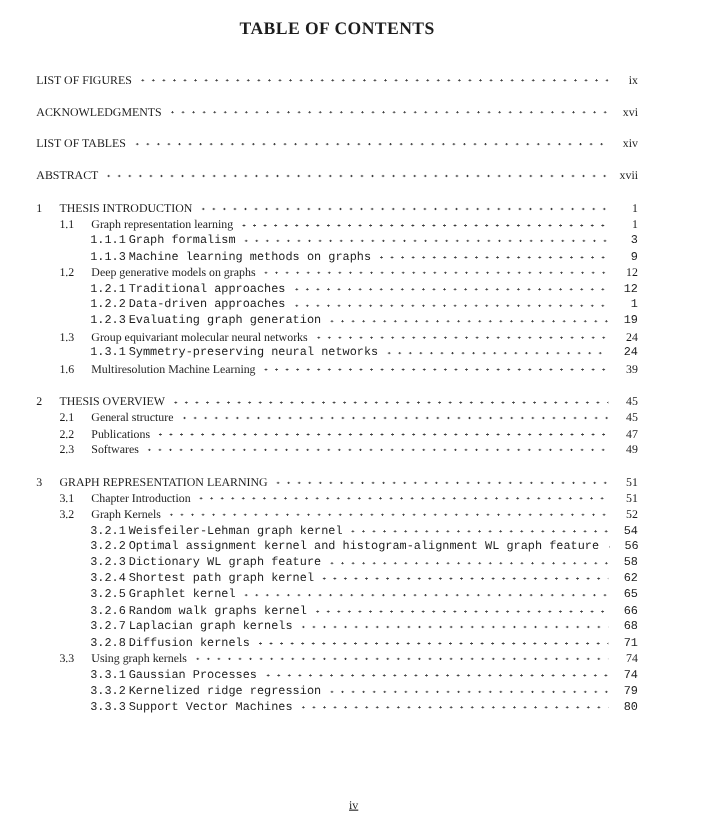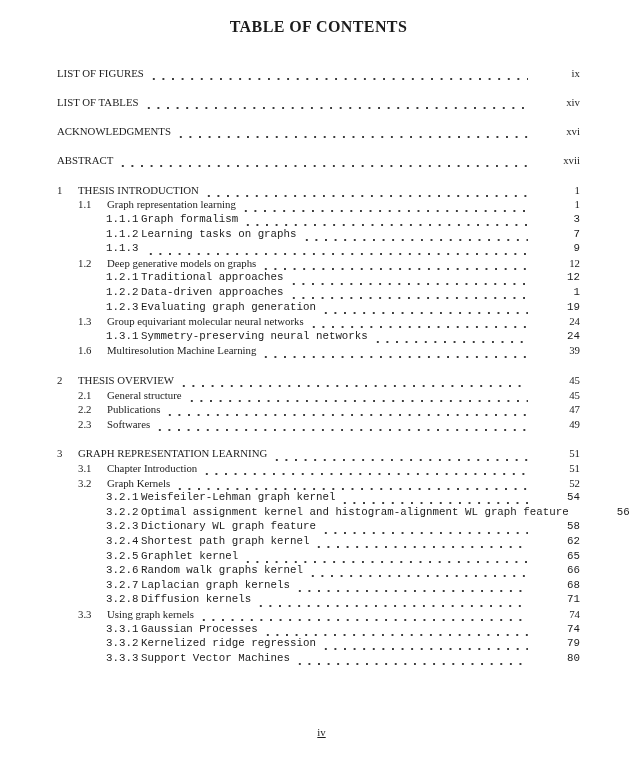--- a/index.html
+++ b/index.html
@@ -5,32 +5,32 @@
   * { margin: 0; padding: 0; box-sizing: border-box; }
   html, body { background: #ffffff; }
   body {
     width: 643px;
     height: 764px;
     overflow: hidden;
     position: relative;
     font-family: "Liberation Serif", "DejaVu Serif", serif;
     color: #1c1c1c;
   }
-  .page { padding: 10px 63px 0 57px; }
+  .page { padding: 10px 63px 0 33px; }
   .title {
     font-size: 16px;
     font-weight: bold;
     text-align: center;
     letter-spacing: 0.4px;
     margin: 8px 0 30px 0;
   }
   .toc-list { width: 100%; }
   .row {
     display: flex;
-    align-items: flex-end;
+    align-items: center;
     font-size: 10.8px;
     line-height: 14.6px;
   }
   .row.l0 { margin-top: 14.5px; }
   .row.l0.first { margin-top: 0; }
   .row.l1 { margin-top: 15px; }
   .row.l2 { padding-left: 21px; }
   .row.l3 { padding-left: 49px; font-family: Liberation Mono, monospace; }
   .num { flex: none; }
   .l1 .num { width: 21px; }
@@ -39,21 +39,21 @@
   .text { flex: none; white-space: nowrap; }
   .leader {
     flex: 1;
     min-width: 4px;
     height: 2.4px;
     margin: 0 3px 0 5px;
     background-image: radial-gradient(circle 1.05px at 4.8px 1.2px, #3c3c3c 98%, transparent 100%);
     background-size: 9.6px 2.4px;
     background-repeat: repeat-x;
   }
-  .page-num { flex: none; min-width: 24px; text-align: right; margin-left: 25px; }
+  .page-num { flex: none; min-width: 24px; text-align: right; }
   .footer {
     position: absolute;
     left: 0; right: 0;
     bottom: 26px;
     text-align: center;
     font-size: 10.8px;
     text-decoration: underline;
   }
 </style>
 </head>
@@ -61,28 +61,28 @@
 
 <main class="page">
   <h1 class="title">TABLE OF CONTENTS</h1>
   <div class="toc-list" id="toc-list">
       <div class="row l0 first">
         <span class="text">LIST OF FIGURES</span>
         <span class="leader"></span>
         <span class="page-num">ix</span>
       </div>
       <div class="row l0">
+        <span class="text">ACKNOWLEDGMENTS</span>
+        <span class="leader"></span>
+        <span class="page-num">xvi</span>
+      </div>
+      <div class="row l0">
         <span class="text">LIST OF TABLES</span>
         <span class="leader"></span>
         <span class="page-num">xiv</span>
-      </div>
-      <div class="row l0">
-        <span class="text">ACKNOWLEDGMENTS</span>
-        <span class="leader"></span>
-        <span class="page-num">xvi</span>
       </div>
       <div class="row l0">
         <span class="text">ABSTRACT</span>
         <span class="leader"></span>
         <span class="page-num">xvii</span>
       </div>
       <div class="row l1">
         <span class="num">1</span>
         <span class="text">THESIS INTRODUCTION</span>
         <span class="leader"></span>
@@ -94,27 +94,22 @@
         <span class="leader"></span>
         <span class="page-num">1</span>
       </div>
       <div class="row l3">
         <span class="num">1.1.1</span>
         <span class="text">Graph formalism</span>
         <span class="leader"></span>
         <span class="page-num">3</span>
       </div>
       <div class="row l3">
-        <span class="num">1.1.2</span>
-        <span class="text">Learning tasks on graphs</span>
-        <span class="leader"></span>
-        <span class="page-num">7</span>
-      </div>
-      <div class="row l3">
         <span class="num">1.1.3</span>
+        <span class="text">Machine learning methods on graphs</span>
         <span class="leader"></span>
         <span class="page-num">9</span>
       </div>
       <div class="row l2">
         <span class="num">1.2</span>
         <span class="text">Deep generative models on graphs</span>
         <span class="leader"></span>
         <span class="page-num">12</span>
       </div>
       <div class="row l3">

